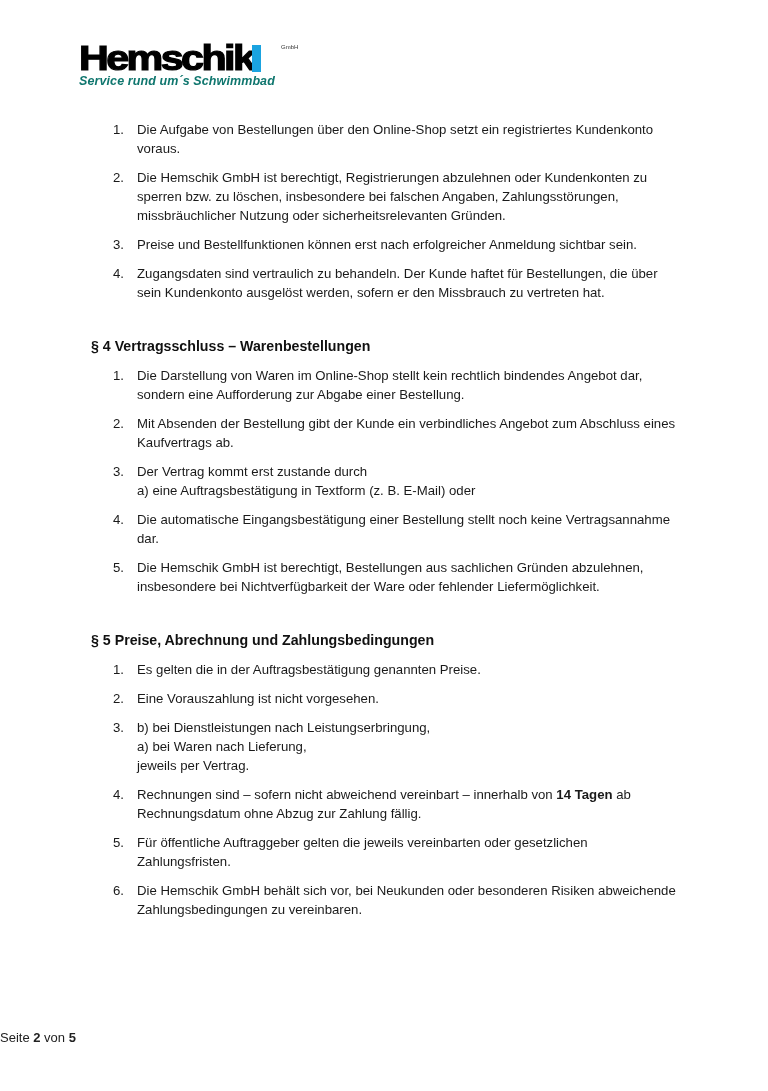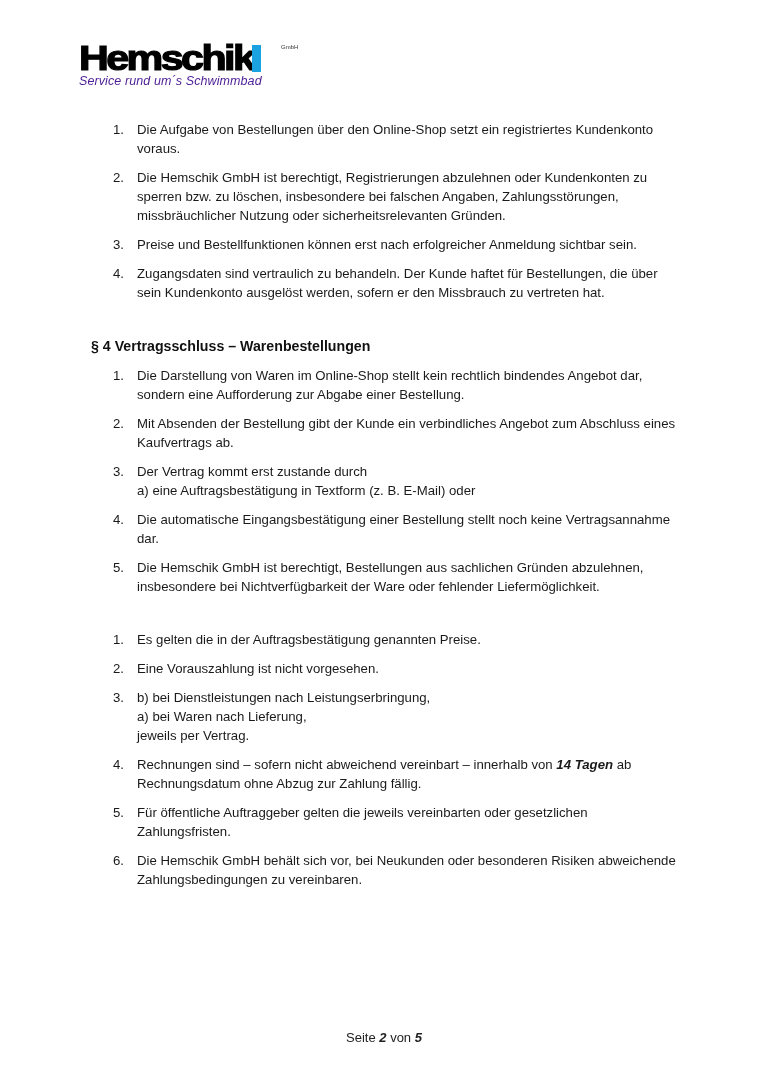--- a/index.html
+++ b/index.html
@@ -6,33 +6,33 @@
     body { width: 768px; height: 1091px; position: relative; overflow: hidden;
       font-family: "Liberation Sans", "DejaVu Sans", sans-serif; color: #1a1a1a; }
 
     .logo { position: absolute; left: 79px; top: 42px; width: 215px; height: 48px; }
     .logo-word { position: absolute; left: 0; top: 0; font-family: "Liberation Sans", sans-serif;
       font-weight: 900; font-size: 35px; line-height: 32px; letter-spacing: -2.2px; color: #000;
       transform: scaleX(1.18); transform-origin: left top; -webkit-text-stroke: 1.2px #000; }
     .logo-bar { position: absolute; left: 173px; top: 3px; width: 9px; height: 27px; background: #1aa3e0; }
     .logo-gmbh { position: absolute; left: 202px; top: 2px; font-size: 6px; color: #333; }
     .logo-tagline { position: absolute; left: 0; top: 32px; font-style: italic; font-size: 12.5px;
-      color: #4c1d95; white-space: nowrap; letter-spacing: 0.1px; }
+      color: #0f766e; white-space: nowrap; letter-spacing: 0.1px; font-weight: bold; }
 
     .content { position: absolute; left: 91px; top: 120px; width: 590px; font-size: 13.2px; }
     .section { margin-bottom: 34px; }
     .section h2 { font-size: 14.2px; font-weight: bold; margin: 0 0 10px 0; line-height: 20px; color: #111; }
     .items { list-style: none; margin: 0; padding: 0; }
     .item { display: flex; margin-bottom: 10px; line-height: 19px; }
     .item .num { width: 46px; flex: none; text-align: left; padding-left: 22px; box-sizing: border-box; }
     .item .text { flex: 1; }
     .item .text div { }
-    b { font-weight: bold; font-style: italic; }
+    b { font-weight: bold; }
 
-    .footer { position: absolute; left: 0; width: 768px; top: 1030px; text-align: center; font-size: 13px; color: #222; }
+    .footer { position: absolute; left: 0; width: 768px; top: 1030px; font-size: 13px; color: #222; }
   </style>
 </head>
 <body>
 
 <div class="logo">
   <div class="logo-word">Hemschik</div>
   <div class="logo-bar"></div>
   <div class="logo-gmbh">GmbH</div>
   <div class="logo-tagline">Service rund um´s Schwimmbad</div>
 </div>
@@ -96,20 +96,21 @@
         </li>
         <li class="item">
           <span class="num">5.</span>
           <span class="text">
             <div>Die Hemschik GmbH ist berechtigt, Bestellungen aus sachlichen Gründen abzulehnen, insbesondere bei Nichtverfügbarkeit der Ware oder fehlender Liefermöglichkeit.</div>
           </span>
         </li>
       </ul>
     </div>
     <div class="section">
+      <h2>§ 5 Preise, Abrechnung und Zahlungsbedingungen</h2>
       <ul class="items">
         <li class="item">
           <span class="num">1.</span>
           <span class="text">
             <div>Es gelten die in der Auftragsbestätigung genannten Preise.</div>
           </span>
         </li>
         <li class="item">
           <span class="num">2.</span>
           <span class="text">

